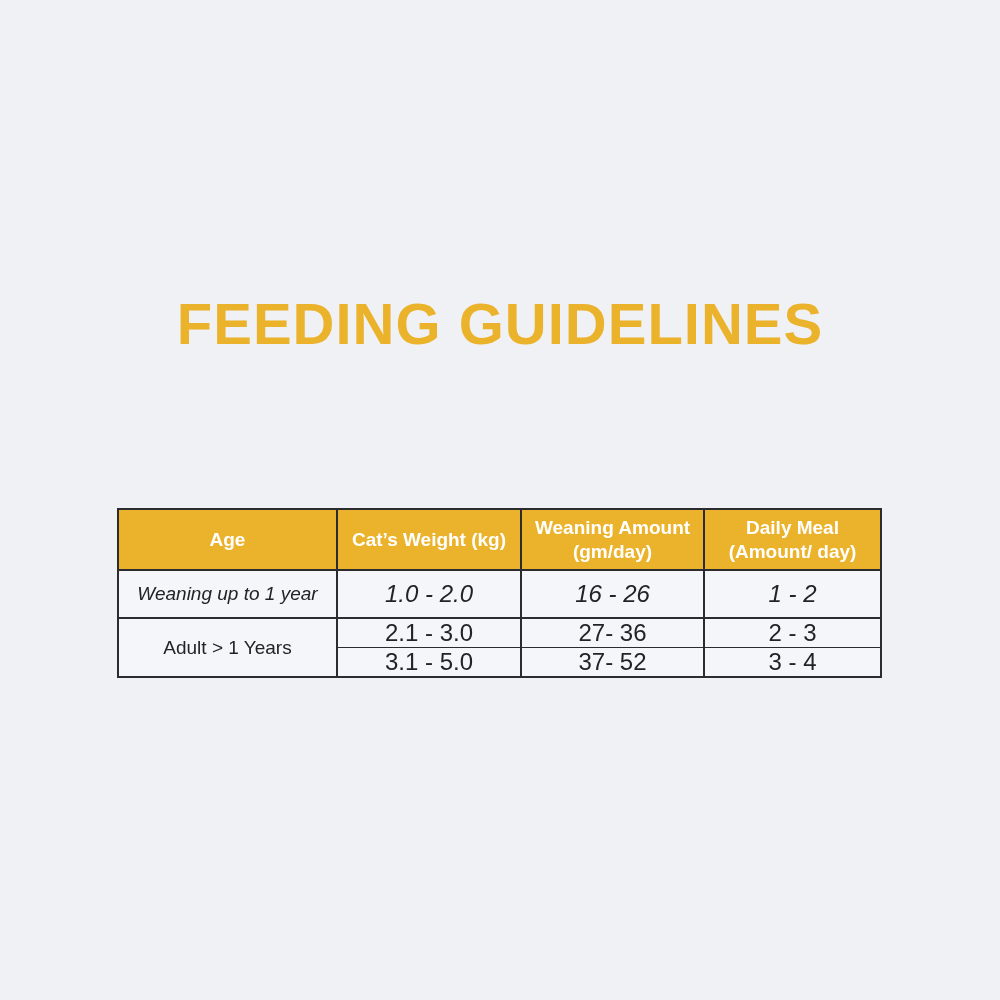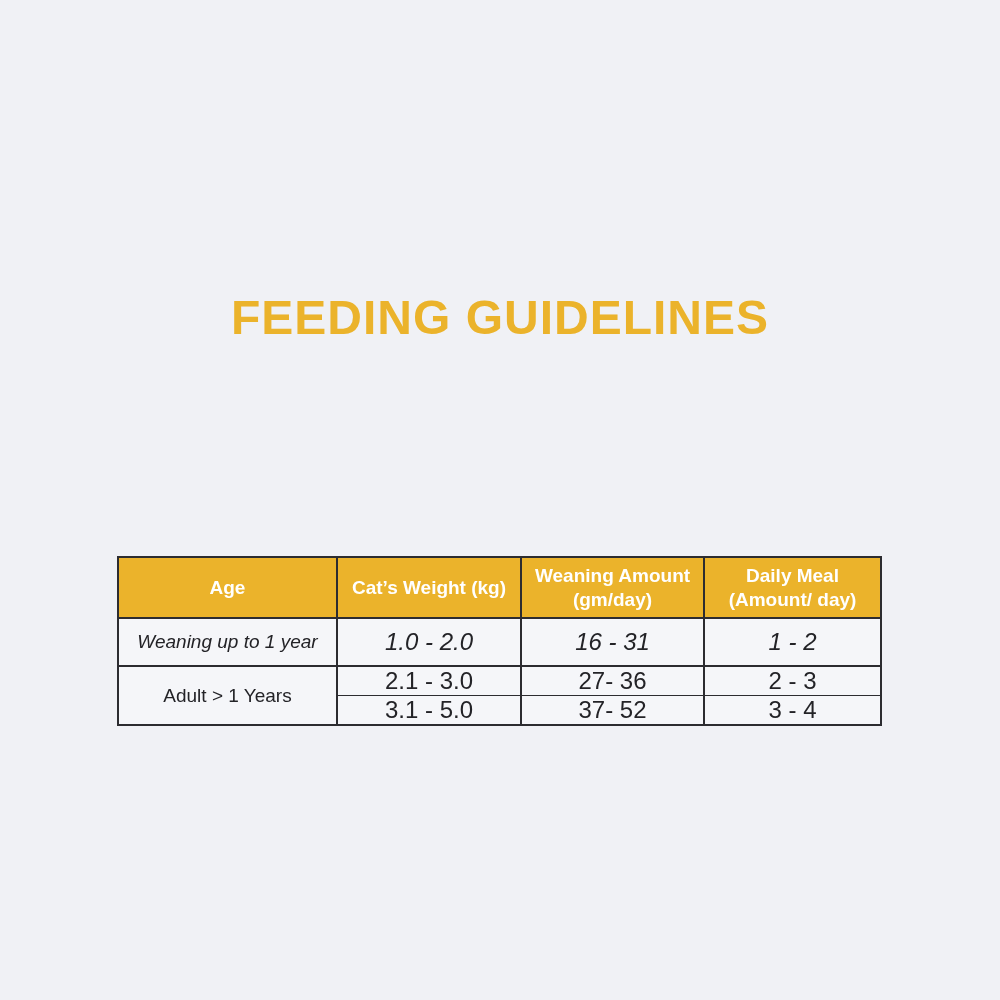--- a/index.html
+++ b/index.html
@@ -14,29 +14,29 @@
     font-family: "Liberation Sans", sans-serif;
     overflow: hidden;
   }
   .title {
     position: absolute;
     top: 290px;
     left: 0;
     width: 1000px;
     margin: 0;
     text-align: center;
-    font-size: 48px;
+    font-size: 58px;
     font-weight: bold;
     letter-spacing: 1px;
     color: #EBB32B;
   }
   table.feeding-table {
     position: absolute;
     left: 117px;
-    top: 556px;
+    top: 508px;
     width: 763px;
     border-collapse: collapse;
     table-layout: fixed;
   }
   .feeding-table th,
   .feeding-table td {
     border: 2px solid #2C2C30;
     text-align: center;
     vertical-align: middle;
     padding: 0;
@@ -96,21 +96,21 @@
         <th>
           <span class="hline">Daily Meal</span>
           <span class="hline">(Amount/ day)</span>
         </th>
       </tr>
     </thead>
     <tbody>
       <tr class="row-weaning">
         <td class="cell-age">Weaning up to 1 year</td>
         <td>1.0 - 2.0</td>
-        <td>16 - 31</td>
+        <td>16 - 26</td>
         <td>1 - 2</td>
       </tr>
       <tr class="row-adult-1">
         <td class="cell-age" rowspan="2">Adult &gt; 1 Years</td>
         <td class="sub">2.1 - 3.0</td>
         <td class="sub">27- 36</td>
         <td class="sub">2 - 3</td>
       </tr>
       <tr class="row-adult-2">
         <td class="sub">3.1 - 5.0</td>

